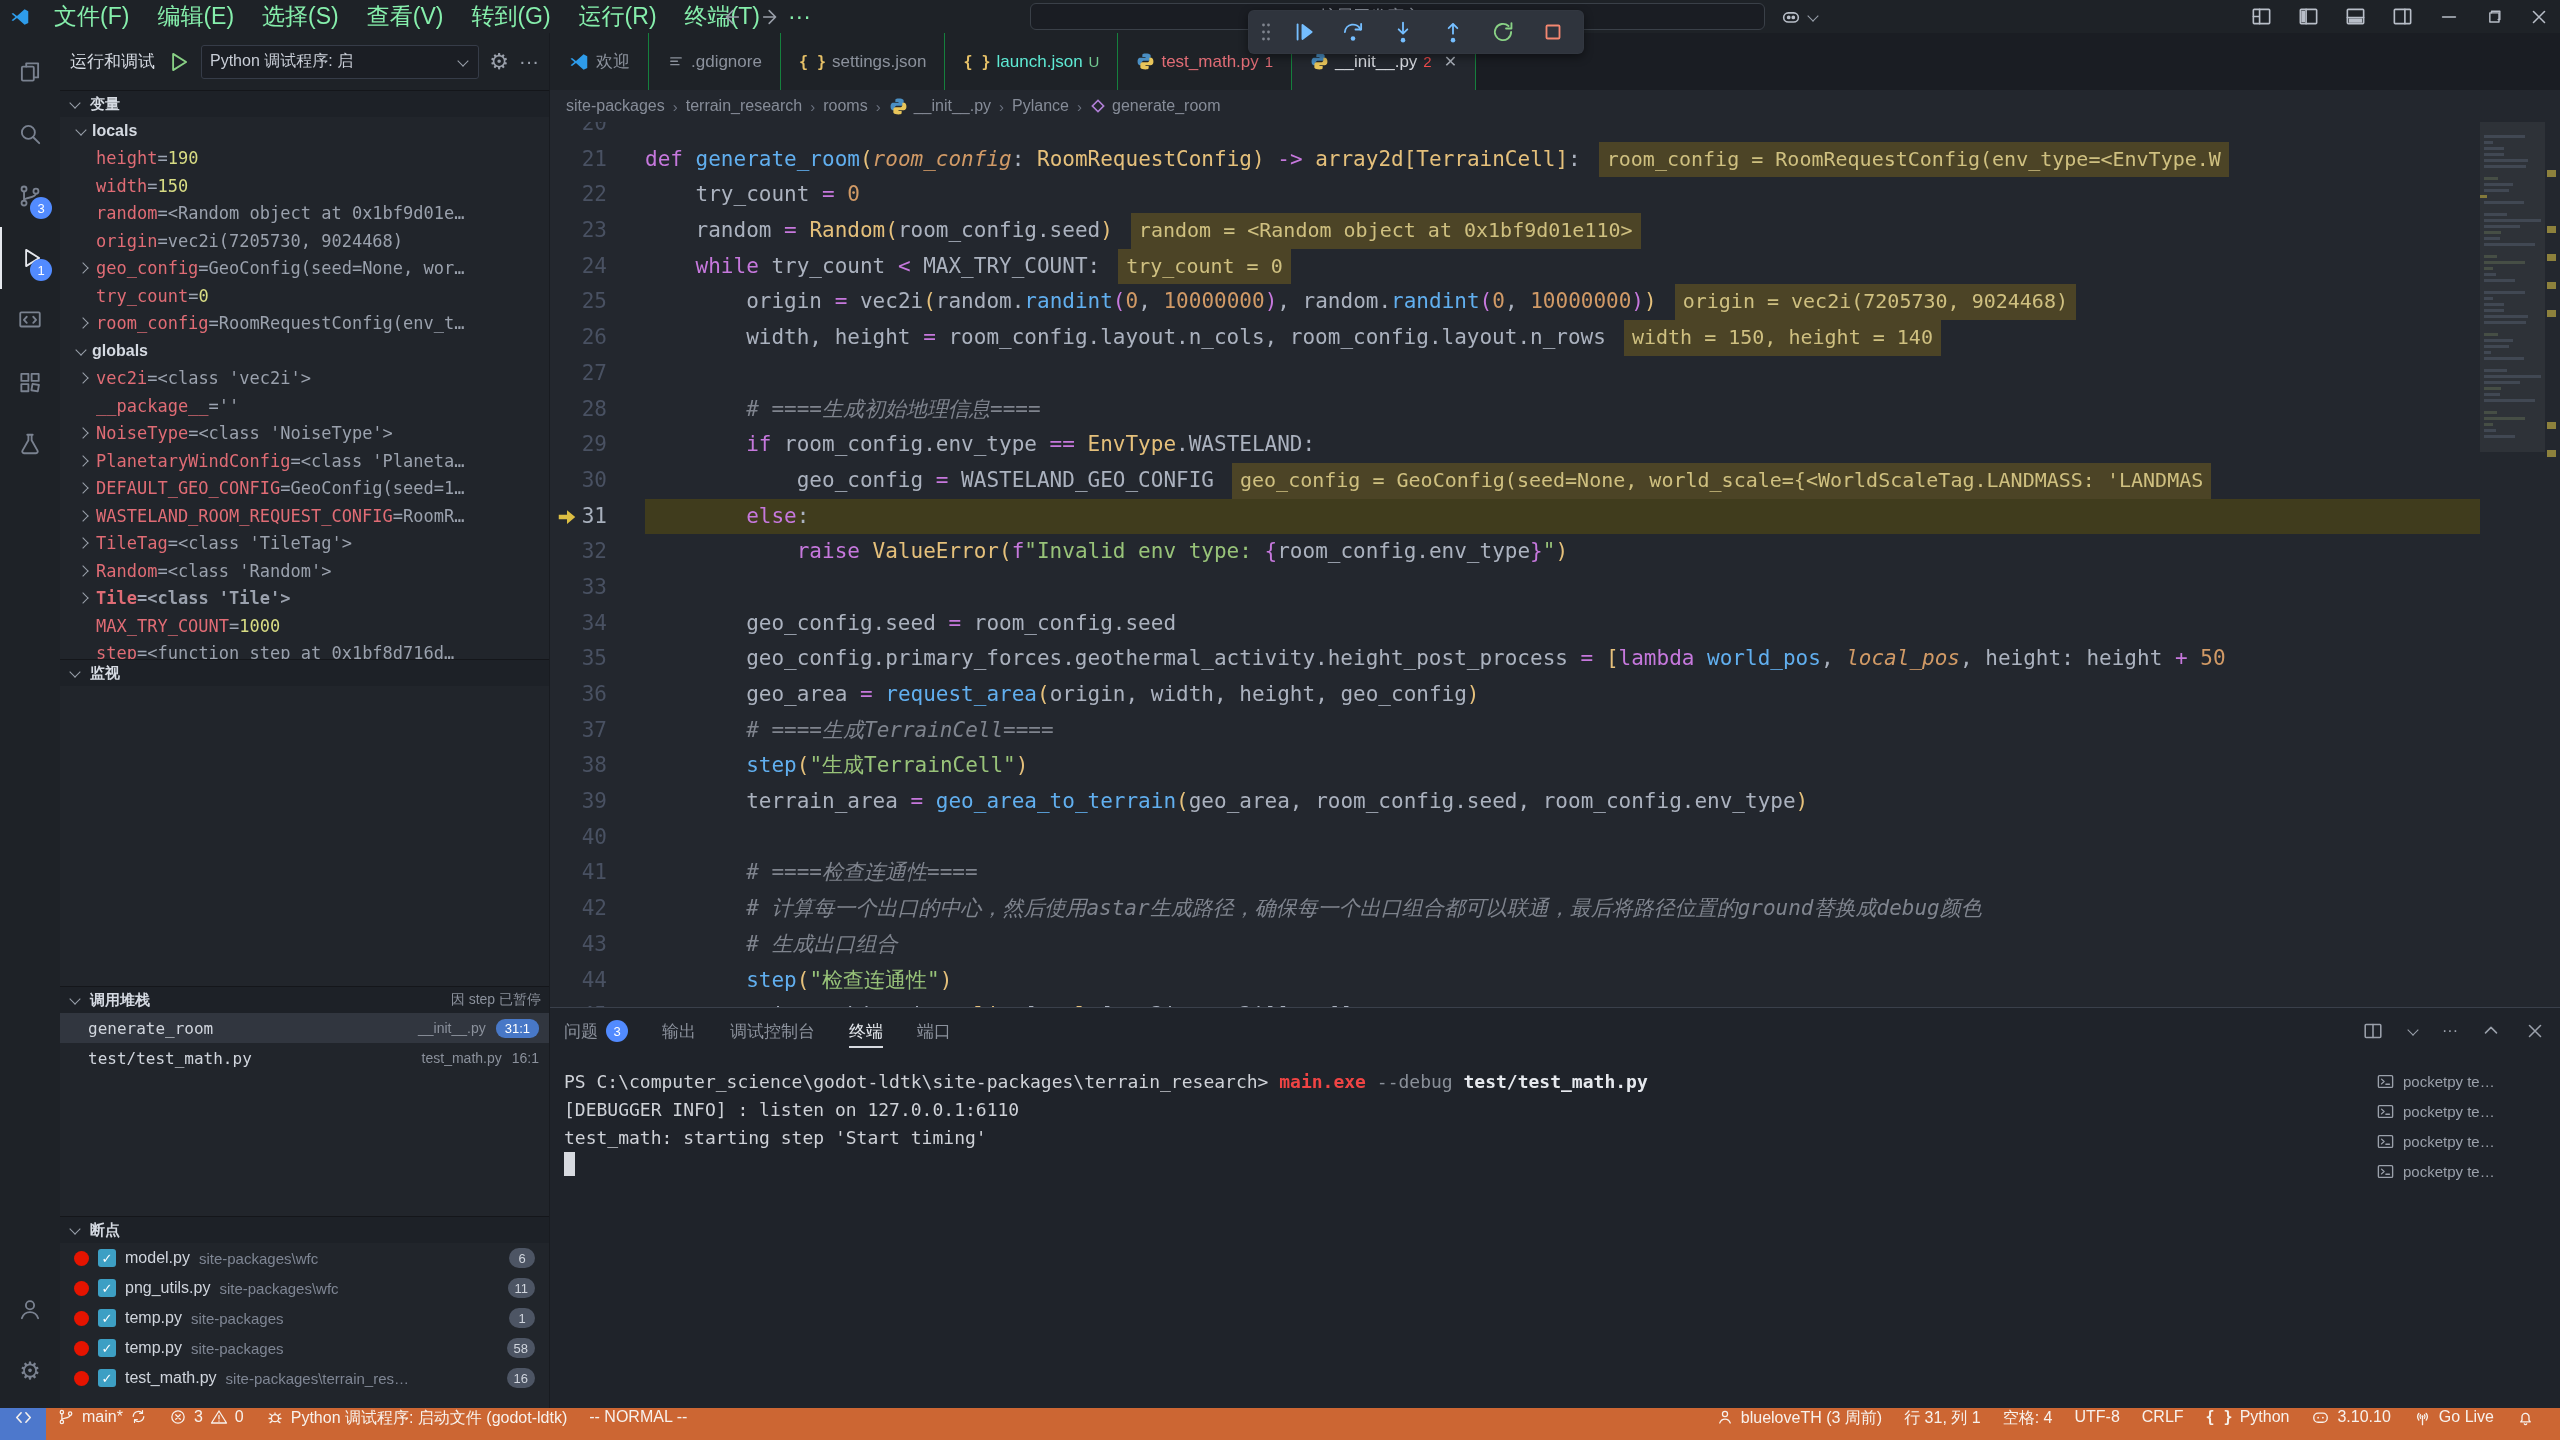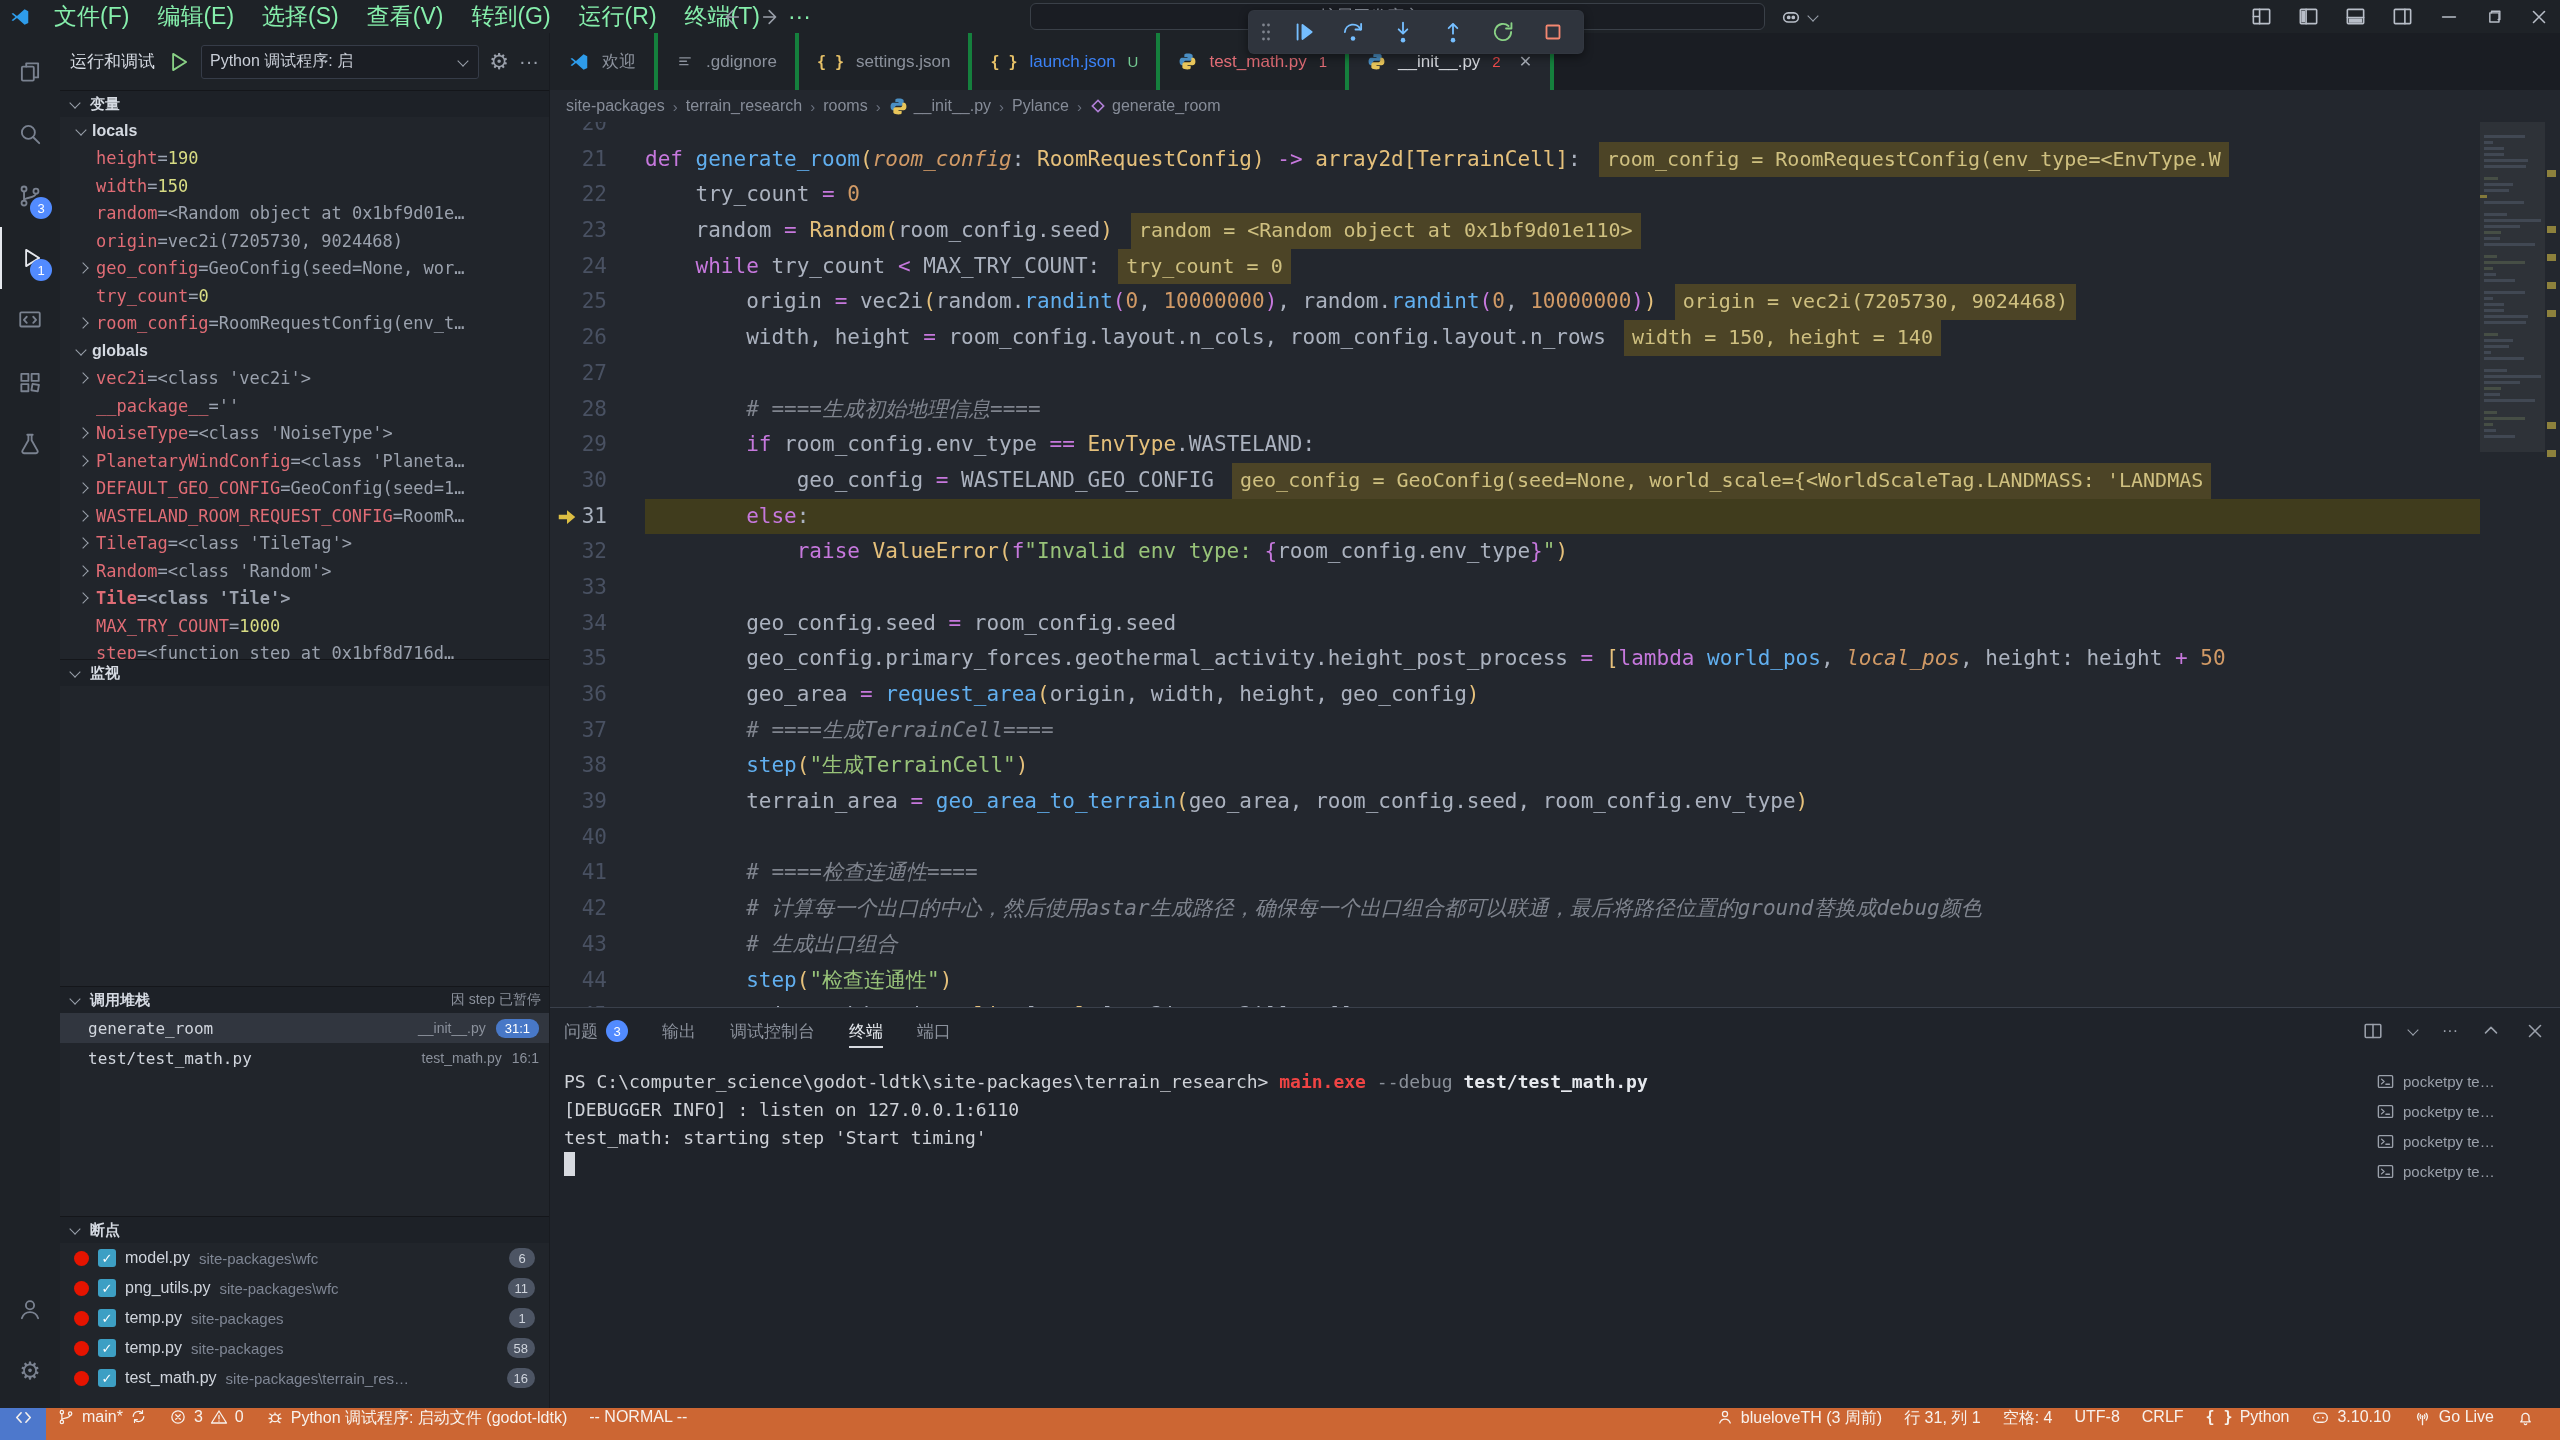--- a/index.html
+++ b/index.html
@@ -77,22 +77,22 @@
 
   
   .chev { display:inline-block; width:14px; height:14px; position:relative; }
   .chev::before { content:""; position:absolute; width:7px; height:7px; border-right:1.6px solid #9aa0ab;
     border-bottom:1.6px solid #9aa0ab; top:2px; left:3px; transform:rotate(45deg); }
   .chev.right::before { transform:rotate(-45deg); top:3px; left:1px; }
 
   
   .editorgroup { flex:1 1 auto; display:flex; flex-direction:column; min-width:0; }
   .tabs { height:57px; background:#1a1d23; display:flex; align-items:stretch; }
-  .tab { display:flex; align-items:center; gap:12px; padding:0 18px; font-size:17px; color:#8b919c;
-    background:#1e2227; border-right:4px solid #15803d; white-space:nowrap; }
+  .tab { display:flex; align-items:center; gap:6px; padding:0 18px; font-size:17px; color:#8b919c;
+    background:#1e2227; border-right:1px solid #15803d; white-space:nowrap; }
   .tab.active { background:#23272e; color:#d7dae0; }
   .tab .suffix { font-size:15px; }
   .tab .closex { margin-left:6px; color:#aab0ba; font-size:16px; }
   .breadcrumb { height:32px; background:#23272e; display:flex; align-items:center; gap:8px; padding:0 16px;
     color:#868c98; font-size:16px; }
   .crumb { display:flex; align-items:center; gap:6px; }
   .crumb-sep { color:#6b7280; font-size:15px; }
 
   .editor { position:relative; height:885px; background:#23272e; overflow:hidden; }
   .lines { position:absolute; left:0; top:-16px; right:80px; font-family:"DejaVu Sans Mono",monospace;
@@ -570,21 +570,21 @@
               </svg>
             </span>
             <span style="color: rgb(139, 145, 156);">.gdignore</span>
           </div>
           <div class="tab">
             <span><span style="color:#e8c268;font-family:'DejaVu Sans Mono',monospace;font-size:15px;font-weight:bold;">{ }</span></span>
             <span style="color: rgb(139, 145, 156);">settings.json</span>
           </div>
           <div class="tab">
             <span><span style="color:#e8c268;font-family:'DejaVu Sans Mono',monospace;font-size:15px;font-weight:bold;">{ }</span></span>
-            <span style="color: #3b82f6;">launch.json</span>
+            <span style="color: #5eead4;">launch.json</span>
             <span class="suffix" style="color: rgb(115, 201, 145);">U</span>
           </div>
           <div class="tab">
             <span>
               <svg width="19" height="19" viewBox="0 0 24 24">
                 <path fill="#4a8fc4" d="M11.8 2c-4 0-3.8 1.8-3.8 1.8v2.5h4v1H5.6S2 6.9 2 11.9c0 5 3.2 4.8 3.2 4.8h1.9v-2.4s-.1-3.2 3.1-3.2h5.3s3 .1 3-2.9V4.6S19 2 11.8 2z"></path>
                 <path fill="#e8c55a" d="M12.2 22c4 0 3.8-1.8 3.8-1.8v-2.5h-4v-1h6.4S22 17.1 22 12.1c0-5-3.2-4.8-3.2-4.8h-1.9v2.4s.1 3.2-3.1 3.2H8.5s-3-.1-3 2.9v3.6S5 22 12.2 22z"></path>
               </svg>
             </span>
             <span style="color: rgb(224, 108, 117);">test_math.py</span>

